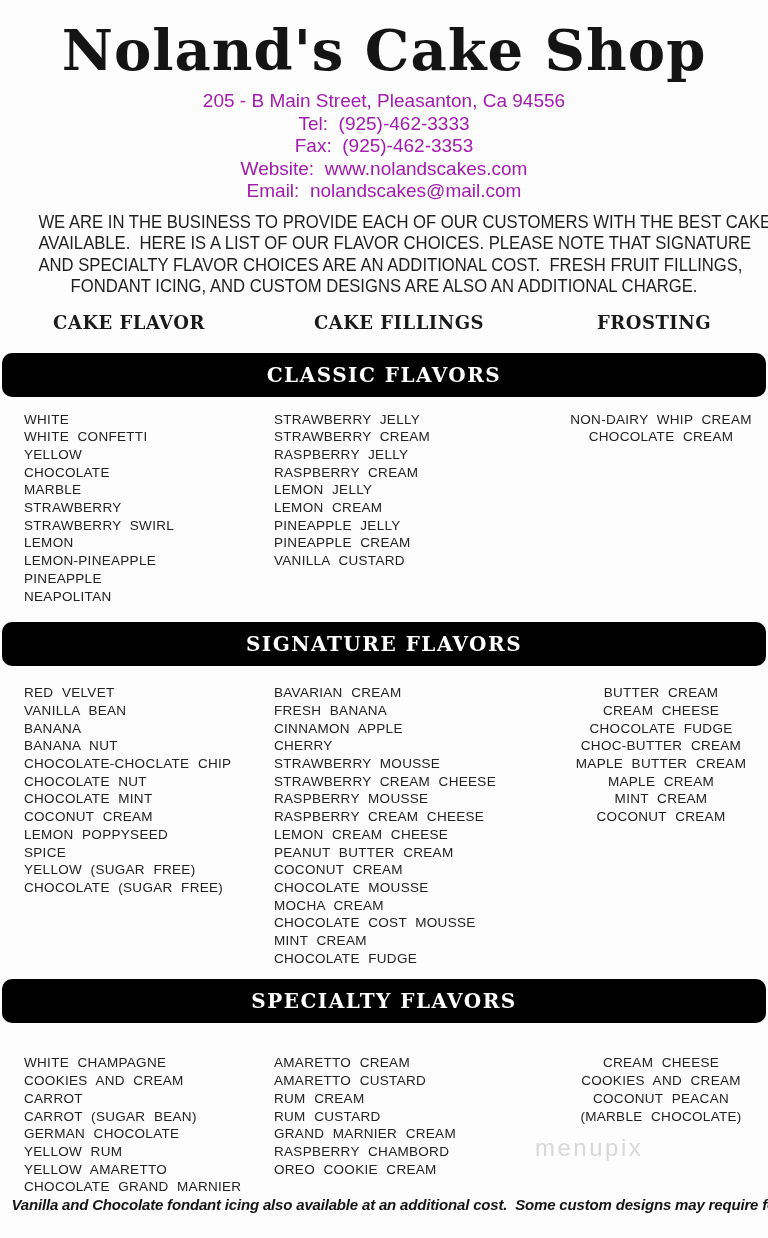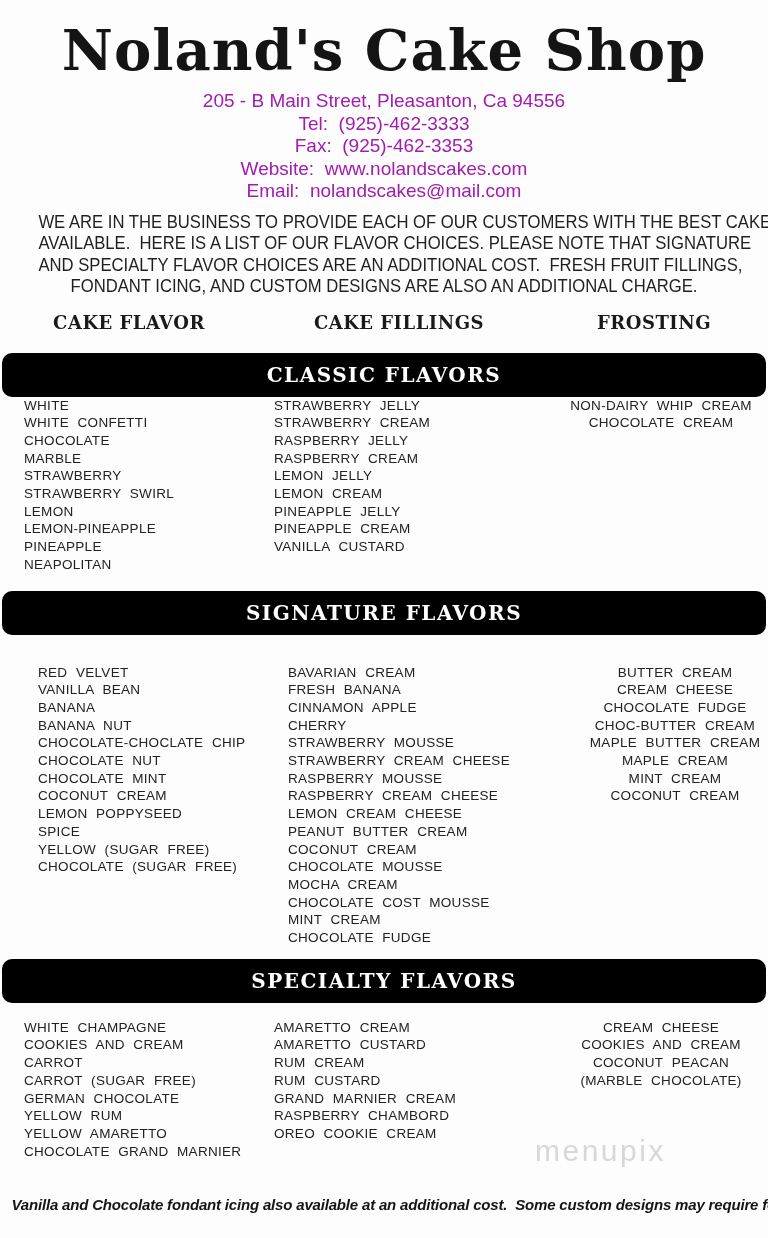--- a/index.html
+++ b/index.html
@@ -68,40 +68,40 @@
     font-family: "DejaVu Serif", serif;
     font-weight: 700;
     font-size: 20px;
     letter-spacing: 1.5px;
     color: #ffffff;
   }
   .banner-classic   { margin-top: 13px; }
   .banner-signature { margin-top: 17px; }
   .banner-specialty { margin-top: 12px; }
   
-  .lists-classic   { }
-  .lists-signature { margin-top: 29px; padding-left: 14px; }
-  .lists-specialty { margin-top: 16px; }
+  .lists-classic   { margin-top: 14px; }
+  .lists-signature { margin-top: 18px; }
+  .lists-specialty { margin-top: 31px; }
   .list-col-1 { padding-left: 24px; }
   .list-col-2 { padding-left: 16px; }
   .list-col-3 { padding-left: 14px; text-align: center; }
   .item {
     font-size: 13.5px;
     line-height: 17.7px;
     letter-spacing: 0.3px;
     word-spacing: 4.5px;
     white-space: nowrap;
     color: #222222;
   }
   
   .watermark {
     position: absolute;
     left: 535px;
     top: 1134px;
-    font-size: 30px;
+    font-size: 24px;
     letter-spacing: 2.5px;
     color: #d8d8d8;
   }
   .footer-note {
     position: absolute;
     left: 0;
     top: 1196px;
     width: 768px;
     text-align: center;
     font-weight: 700;
@@ -141,20 +141,21 @@
     <div class="col-header">CAKE FILLINGS</div>
     <div class="col-header">FROSTING</div>
   </div>
 
   <div class="banner banner-classic">CLASSIC FLAVORS</div>
   <div class="triple lists-classic">
     <div class="list-col-1">
 
     <div class="item">WHITE</div>
         <div class="item">WHITE CONFETTI</div>
+        <div class="item">YELLOW</div>
         <div class="item">CHOCOLATE</div>
         <div class="item">MARBLE</div>
         <div class="item">STRAWBERRY</div>
         <div class="item">STRAWBERRY SWIRL</div>
         <div class="item">LEMON</div>
         <div class="item">LEMON-PINEAPPLE</div>
         <div class="item">PINEAPPLE</div>
         <div class="item">NEAPOLITAN</div>
       </div>
     <div class="list-col-2">
@@ -225,21 +226,21 @@
       </div>
   </div>
 
   <div class="banner banner-specialty">SPECIALTY FLAVORS</div>
   <div class="triple lists-specialty">
     <div class="list-col-1">
 
     <div class="item">WHITE CHAMPAGNE</div>
         <div class="item">COOKIES AND CREAM</div>
         <div class="item">CARROT</div>
-        <div class="item">CARROT (SUGAR FREE)</div>
+        <div class="item">CARROT (SUGAR BEAN)</div>
         <div class="item">GERMAN CHOCOLATE</div>
         <div class="item">YELLOW RUM</div>
         <div class="item">YELLOW AMARETTO</div>
         <div class="item">CHOCOLATE GRAND MARNIER</div>
       </div>
     <div class="list-col-2">
 
     <div class="item">AMARETTO CREAM</div>
         <div class="item">AMARETTO CUSTARD</div>
         <div class="item">RUM CREAM</div>

